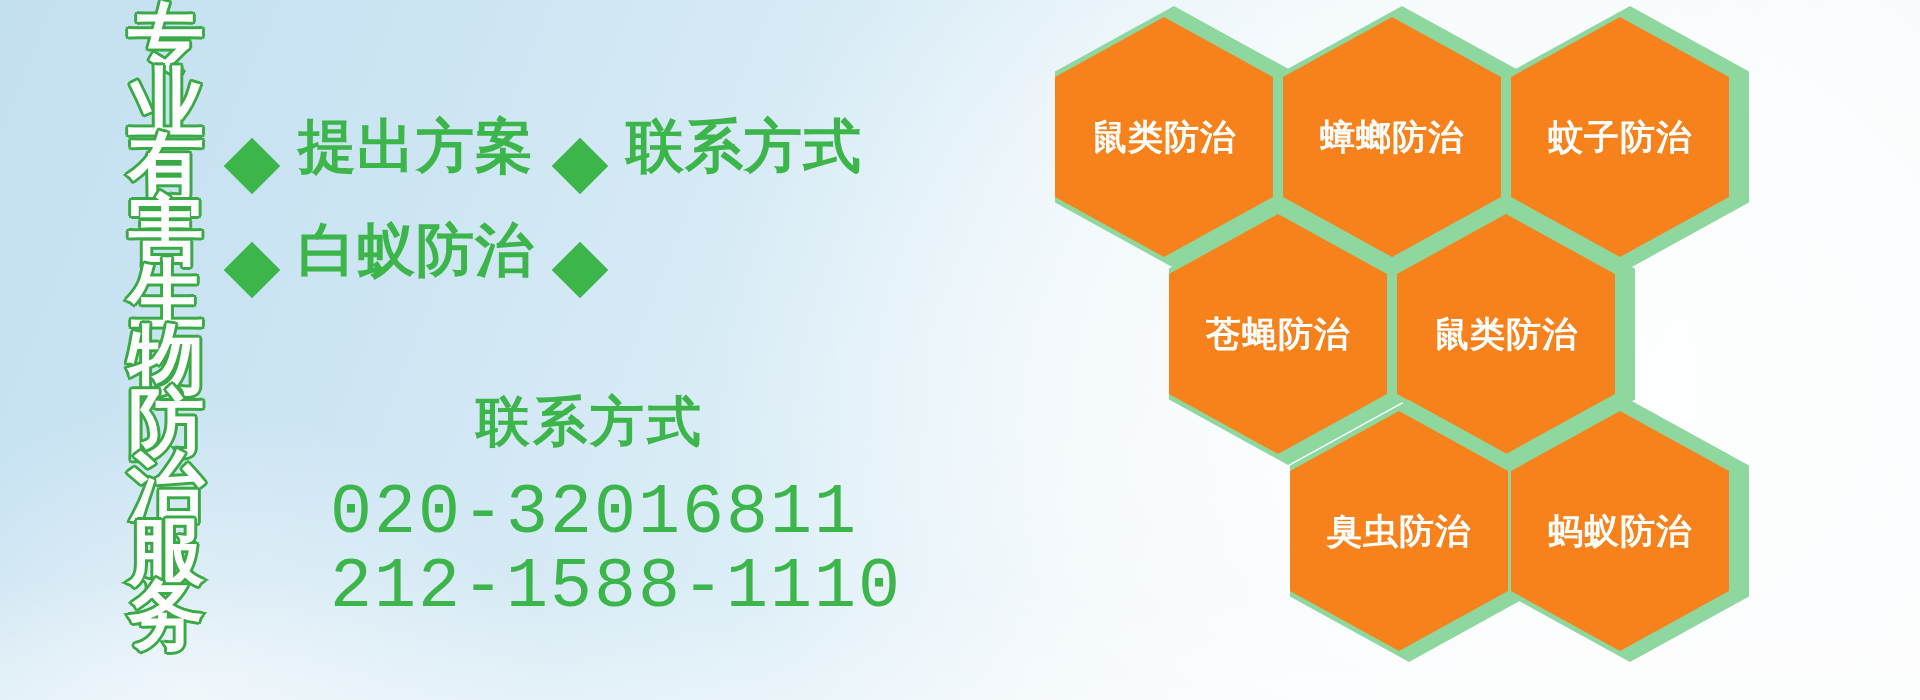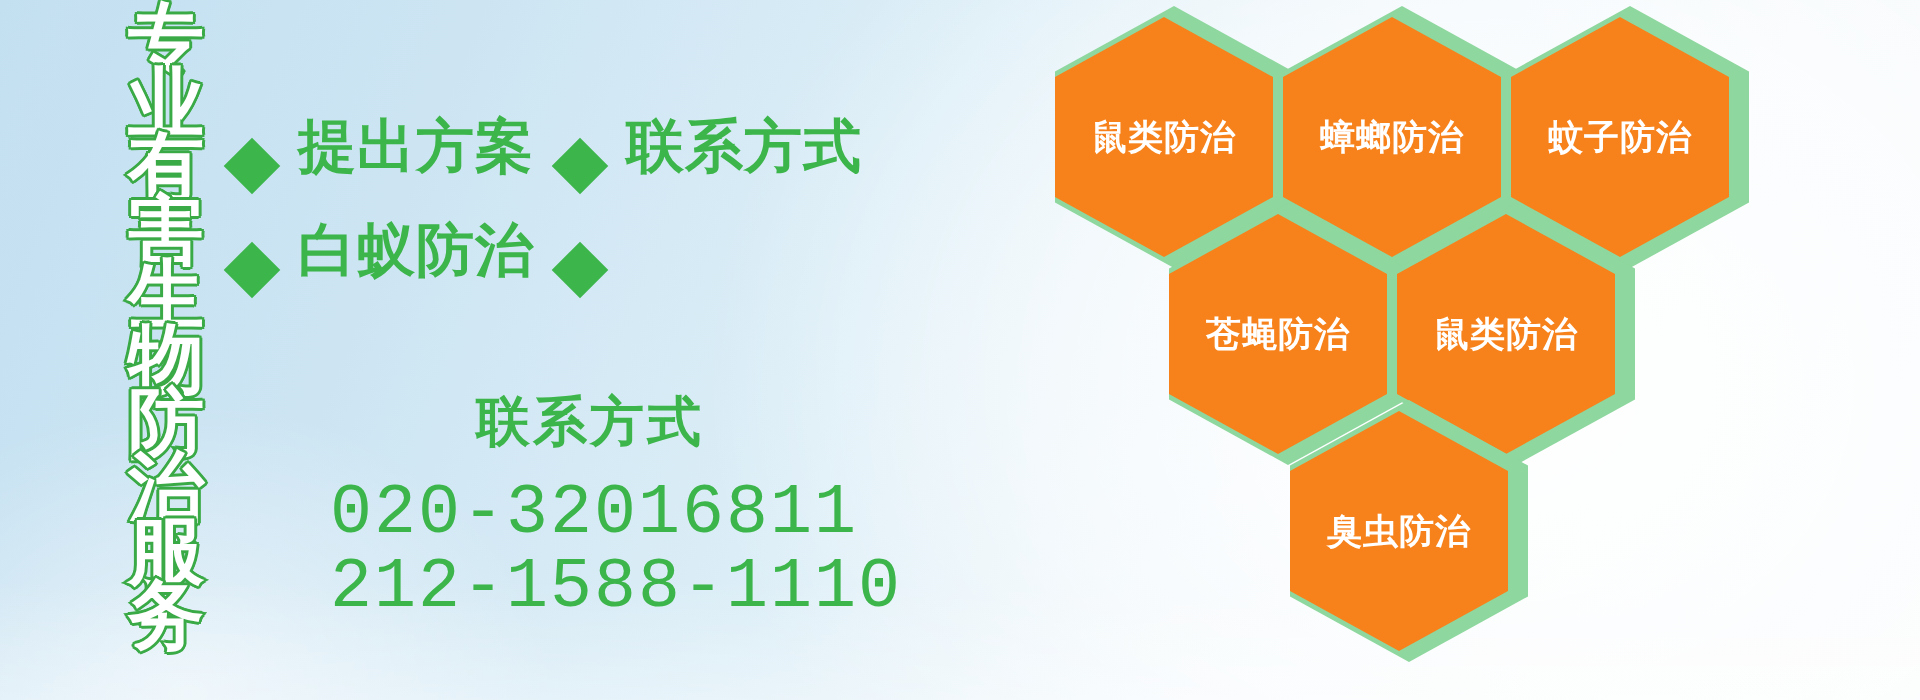--- a/index.html
+++ b/index.html
@@ -242,16 +242,21 @@
       </div>
     </div>
 
 
     <div class="hex" style="left:235px; top:400px;">
       <div class="hex-inner">
         <span class="hex-label">臭虫防治</span>
       </div>
     </div>
 
+    <div class="hex" style="left:456px; top:400px;">
+      <div class="hex-inner">
+        <span class="hex-label">蚂蚁防治</span>
+      </div>
+    </div>
 
   </div>
 
 </div>
 
 </body></html>

